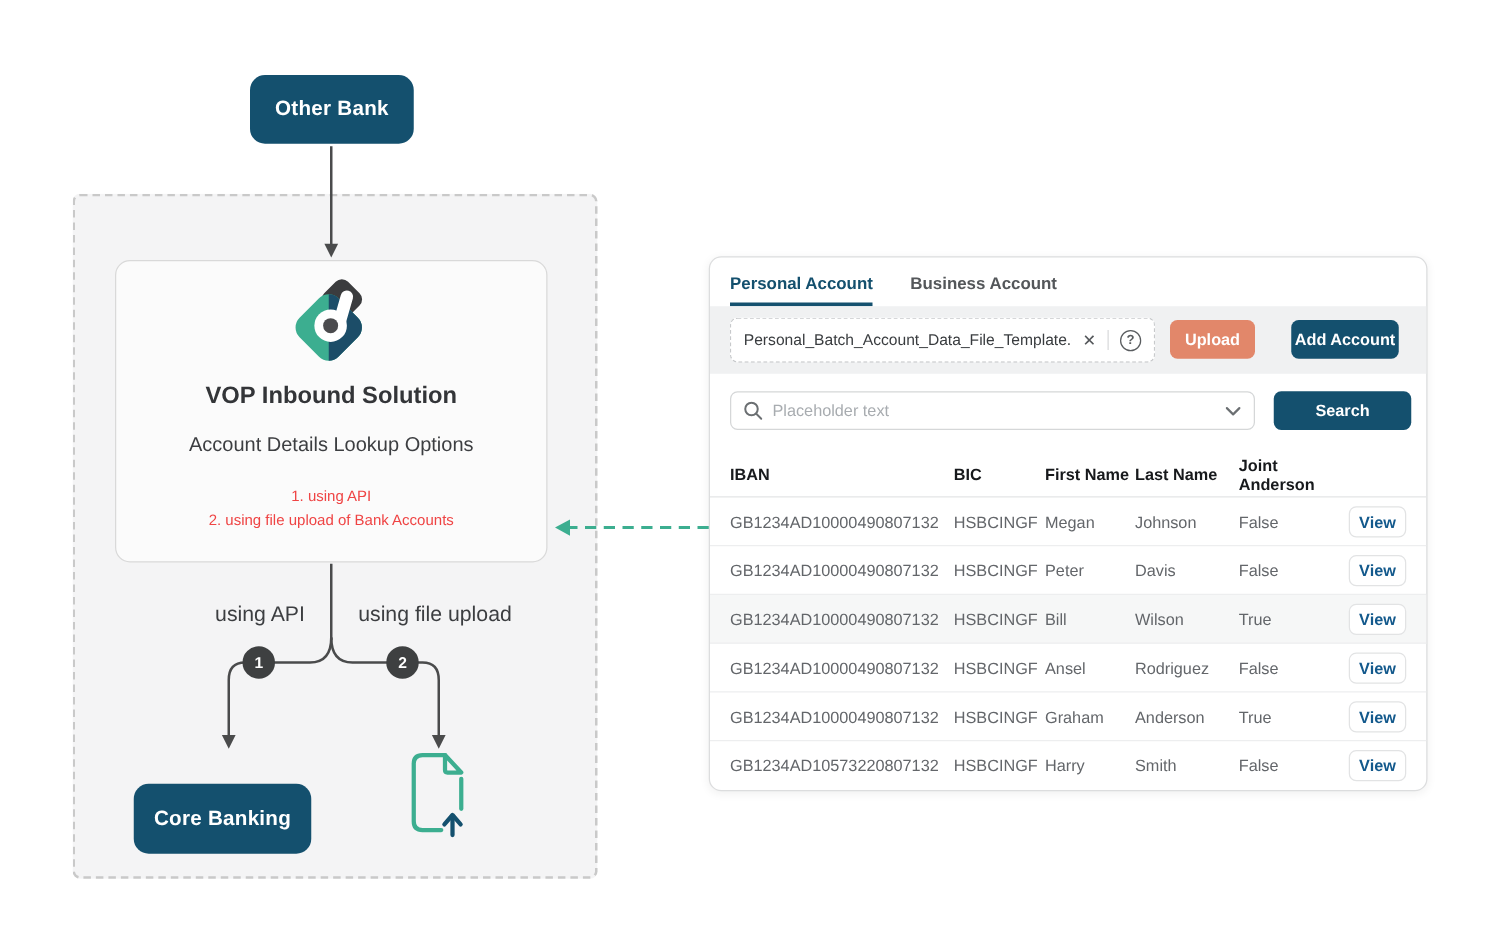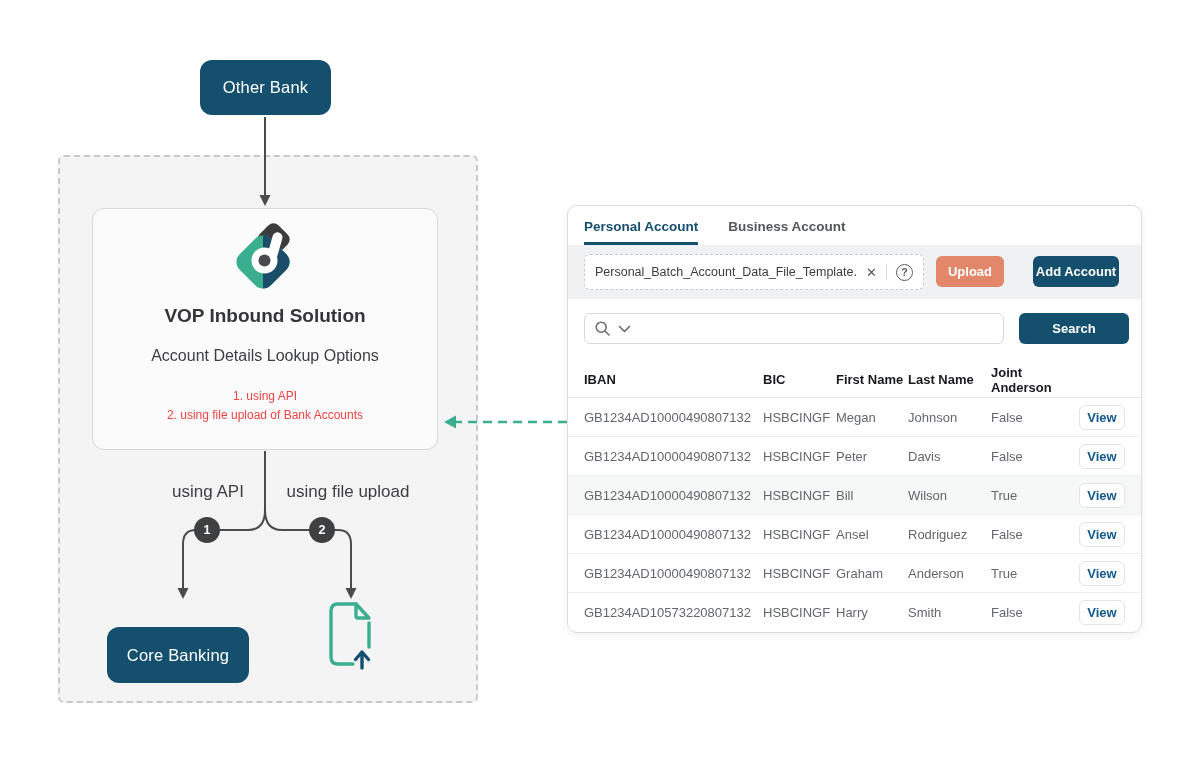--- a/index.html
+++ b/index.html
@@ -2,21 +2,21 @@
 <html><head>
 <meta charset="utf-8">
 <style>
   * { margin:0; padding:0; box-sizing:border-box; }
   html,body { width:1200px; height:761px; background:#ffffff; font-family:"Liberation Sans", sans-serif; }
   .stage { position:relative; width:1200px; height:761px; overflow:hidden; background:#fff; }
 
   
   .connector-svg { position:absolute; left:0; top:0; width:1200px; height:761px; pointer-events:none; z-index:5; }
   .pill { position:absolute; display:flex; align-items:center; justify-content:center;
-          background:#14506E; color:#fff; border-radius:12px; font-size:16.5px; font-weight:400; letter-spacing:.2px; }
+          background:#14506E; color:#fff; border-radius:12px; font-size:16.5px; font-weight:700; letter-spacing:.2px; }
   .other-bank { left:200px; top:60px; width:131px; height:55px; z-index:2; }
   .core-banking { left:107px; top:607px; width:142px; height:56px; z-index:2;margin-top:20px; }
   .dashed-box { position:absolute; left:58px; top:155px; width:420px; height:548px;
                 background:#F4F4F5; border:2px dashed #C9C9C9; border-radius:6px; z-index:1; }
   .vop-card { position:absolute; left:92px; top:208px; width:346px; height:242px;
               background:#FBFBFB; border:1px solid #D9D9D9; border-radius:12px; z-index:2; text-align:center; }
   .vop-logo { margin-top:14px; }
   .vop-title { margin-top:6px; font-size:19px; font-weight:700; color:#333538; }
   .vop-subtitle { margin-top:20px; font-size:16px; color:#3C3E41; }
   .vop-options { margin-top:22px; font-size:12px; color:#ef4444; line-height:1.55; }
@@ -168,20 +168,21 @@
     </div>
 
     <button class="btn btn-upload">Upload</button>
     <button class="btn btn-add">Add Account</button>
 
     <div class="search-box">
       <svg width="15" height="15" viewBox="0 0 15 15">
         <circle cx="6.2" cy="6.2" r="5" stroke="#6B6F72" stroke-width="1.6" fill="none"></circle>
         <path d="M10 10 L14 14" stroke="#6B6F72" stroke-width="1.6" stroke-linecap="round"></path>
       </svg>
+      <input type="text" placeholder="Placeholder text" style="">
       <svg width="13" height="8" viewBox="0 0 13 8">
         <path d="M1.5 1.5 L6.5 6.5 L11.5 1.5" stroke="#6B6F72" stroke-width="1.7" fill="none" stroke-linecap="round" stroke-linejoin="round"></path>
       </svg>
     </div>
     <button class="btn btn-search">Search</button>
 
     <div class="thead grid-row" style="height:36px;">
       <span>IBAN</span>
       <span>BIC</span>
       <span>First Name</span>

